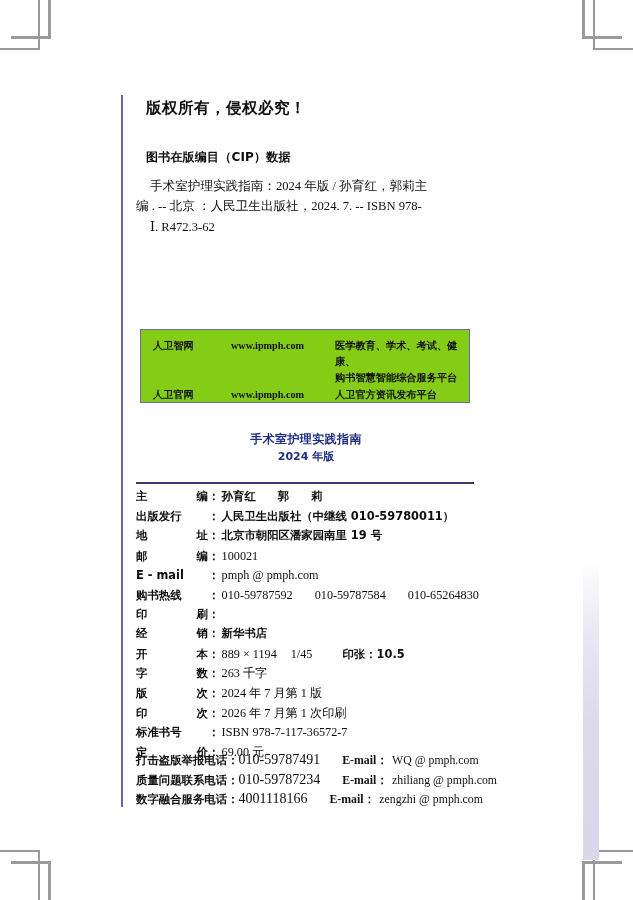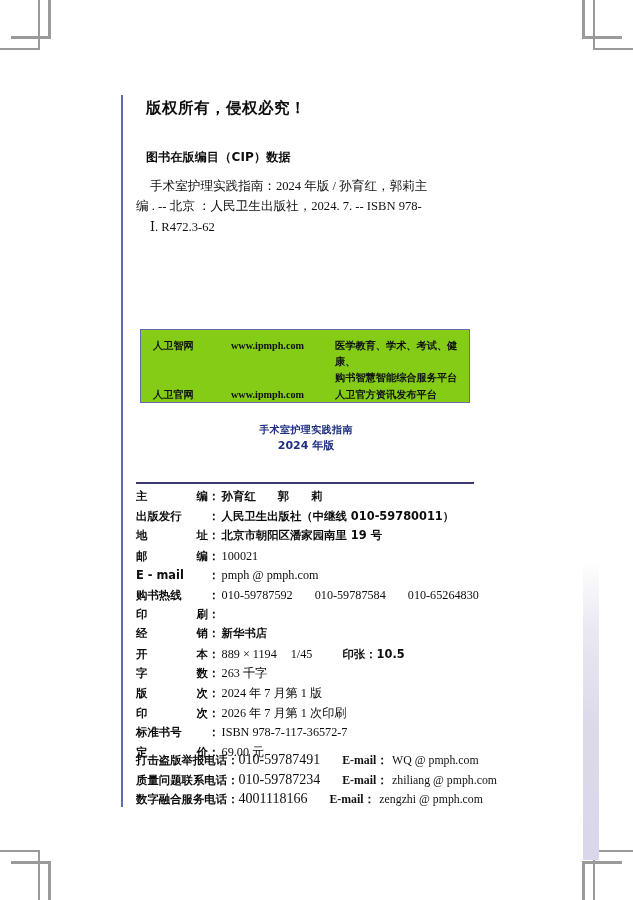--- a/index.html
+++ b/index.html
@@ -164,23 +164,24 @@
     position: absolute;
     left: 136px;
     top: 422px;
     width: 340px;
     text-align: center;
     color: #1e2f80;
   }
   #title-block .t-cn {
     font-family: "DejaVu Sans", "Liberation Sans", sans-serif;
     font-weight: bold;
-    font-size: 10px;
+    font-size: 12px;
     letter-spacing: .4px;
     line-height: 1.5;
+    margin-top: 8px;
   }
   #title-block .t-py {
     font-family: "DejaVu Sans", "Liberation Sans", sans-serif;
     font-size: 11.6px;
     line-height: 1.6;
     letter-spacing: .1px;
   }
   #title-block .t-ed {
     font-family: "DejaVu Sans", "Liberation Sans", sans-serif;
     font-weight: bold;

